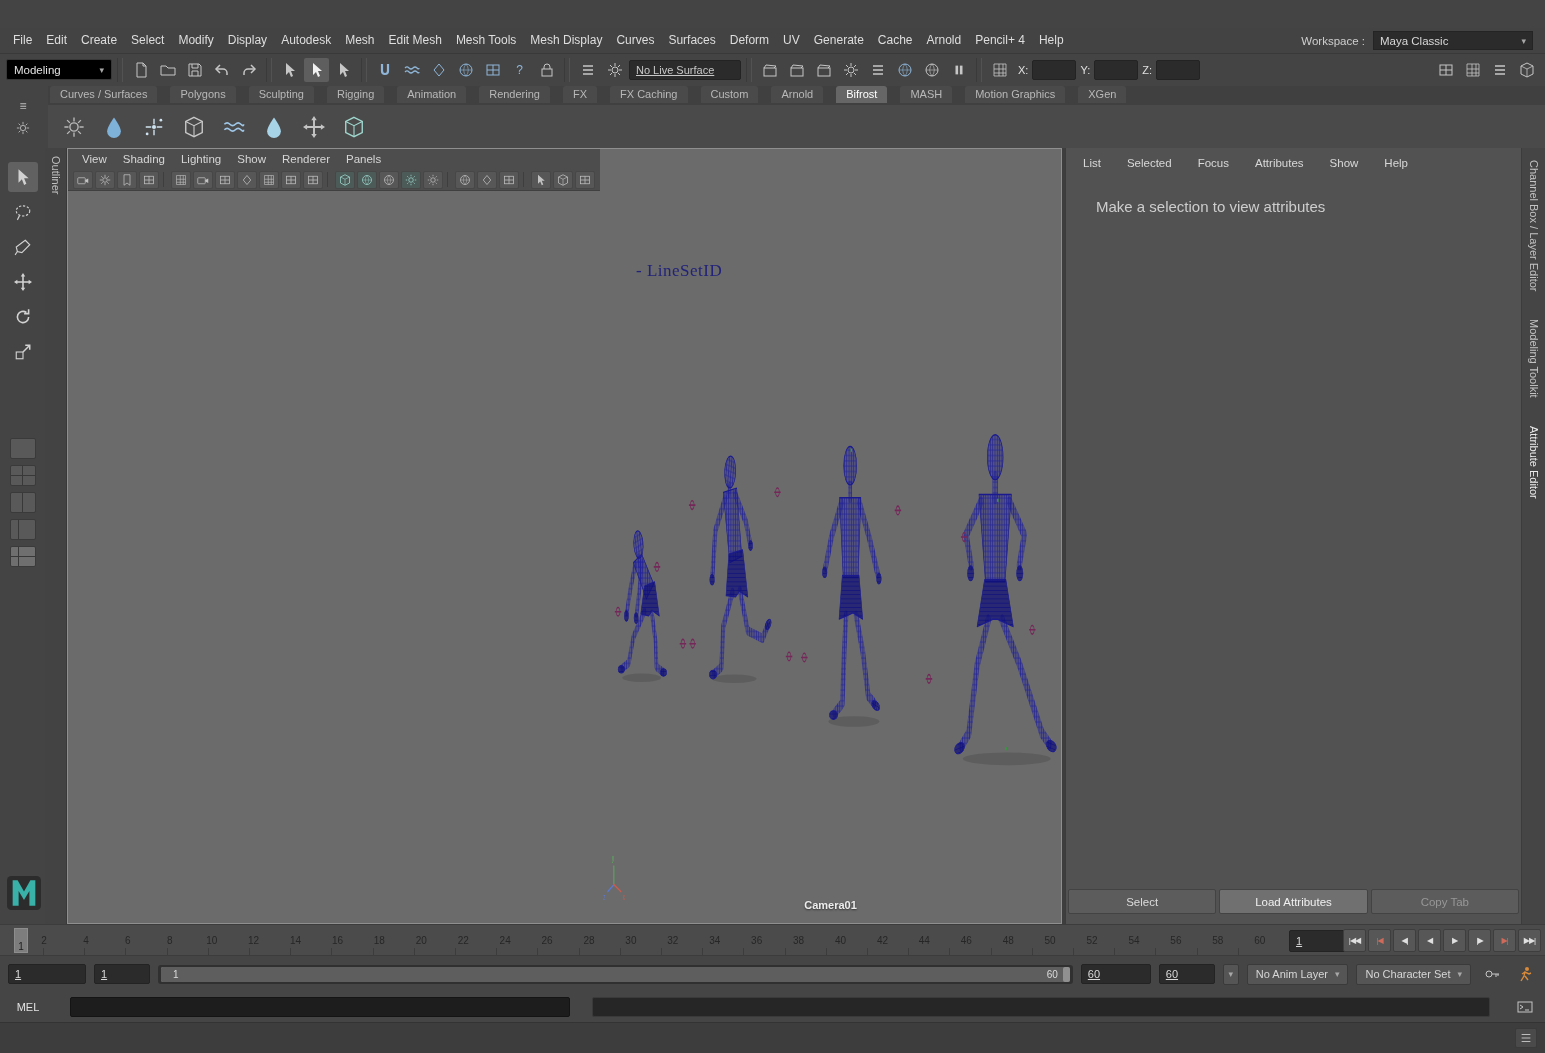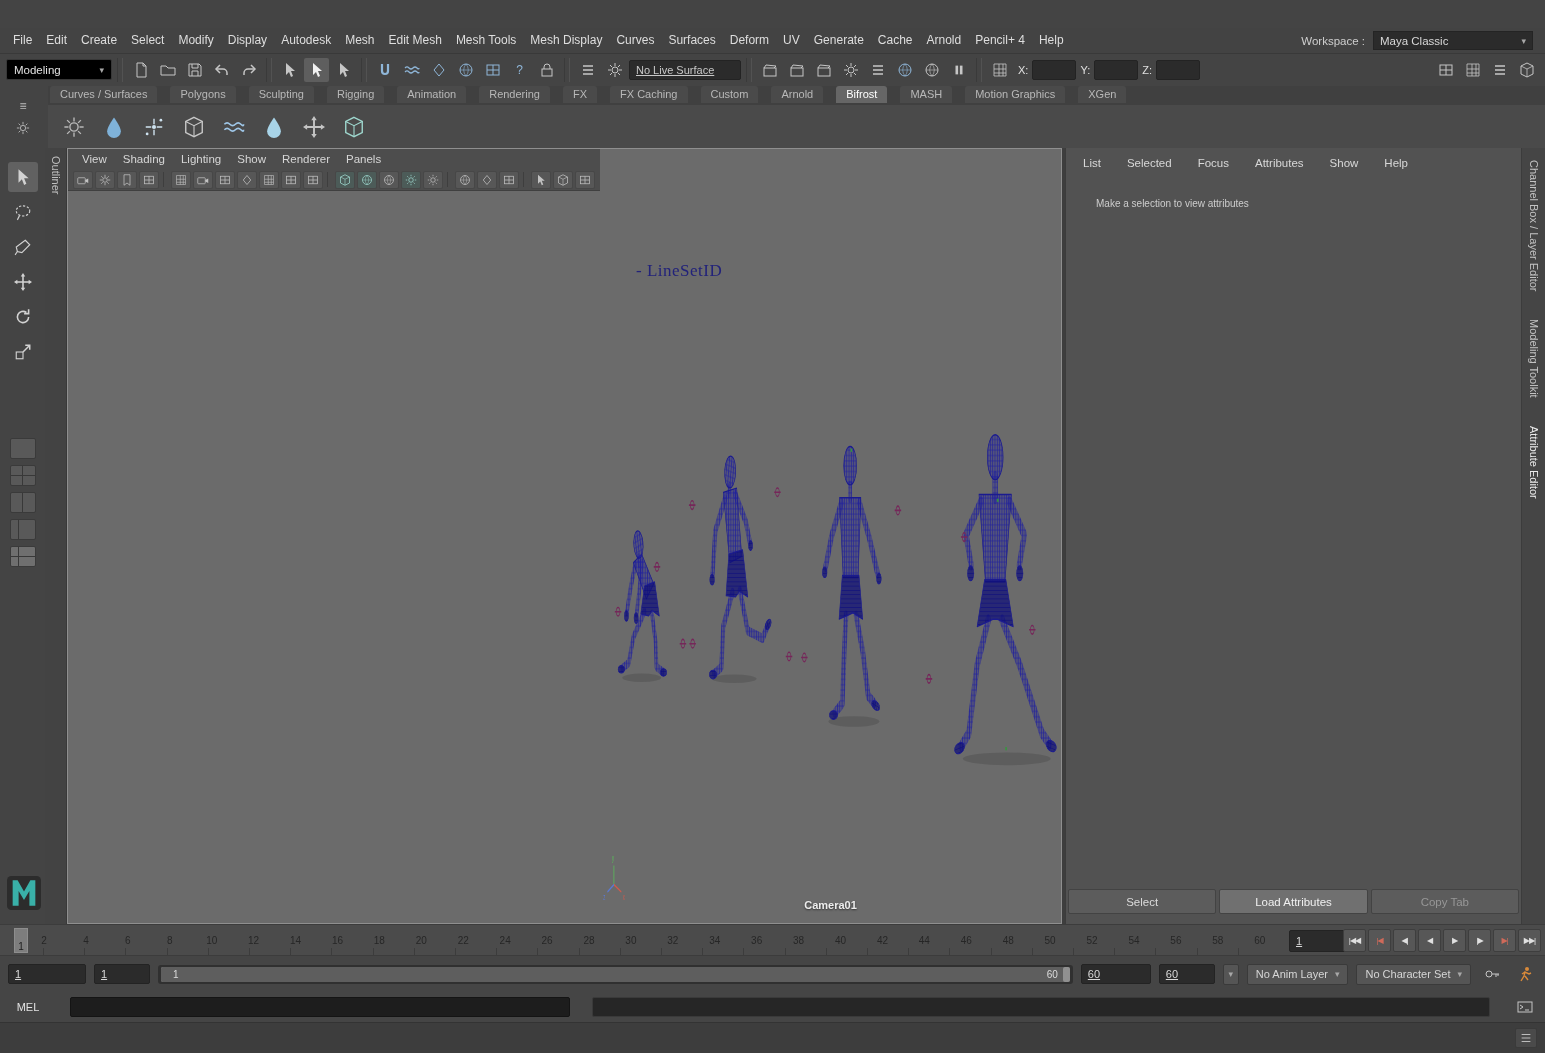--- a/index.html
+++ b/index.html
@@ -69,21 +69,21 @@
 .vpi.on{color:#9fd8cf;background:#4c5b58;}
 .vp-sep{width:4px;height:15px;margin:0 2px;border-left:1px solid #3e3e3e;}
 .vp-content{position:relative;flex:1;background:#6b6b6b;overflow:hidden;}
 .scene{position:absolute;inset:0;width:100%;height:100%;}
 .annotation{position:absolute;left:36px;top:112px;font-family:"Liberation Serif",serif;font-size:17px;color:#22227a;letter-spacing:.5px;}
 .camera-label{position:absolute;left:0;right:0;bottom:12px;text-align:center;font-size:11px;font-weight:bold;color:#ededed;text-shadow:0 1px 2px rgba(0,0,0,.55);}
 
 .attr-panel{position:absolute;left:1065px;top:148px;width:456px;bottom:129px;background:#525252;border-left:1px solid #3c3c3c;}
 .ae-menus{display:flex;padding:7px 8px 0;gap:8px;}
 .ae-menu{padding:2px 9px;font-size:11.5px;color:#d8d8d8;}
-.ae-message{position:absolute;left:30px;top:50px;font-size:10px;color:#cdcdcd;}
+.ae-message{position:absolute;left:30px;top:50px;font-size:15px;color:#cdcdcd;}
 .ae-buttons{position:absolute;left:2px;right:2px;bottom:10px;display:flex;gap:3px;}
 .ae-btn{flex:1;height:25px;background:#5c5c5c;border:1px solid #434343;color:#dcdcdc;font-size:11.5px;display:flex;align-items:center;justify-content:center;border-radius:2px;font-family:inherit;}
 .ae-btn.primary{background:#707070;color:#f0f0f0;}
 .ae-btn.dim{color:#979797;}
 
 .side-strip{position:absolute;left:1521px;top:148px;width:24px;bottom:129px;background:#454545;border-left:1px solid #3c3c3c;display:flex;flex-direction:column;align-items:center;gap:28px;padding-top:12px;}
 .side-tab{writing-mode:vertical-rl;font-size:11px;color:#c3c3c3;}
 .side-tab.active{color:#ececec;}
 
 .timeline{position:absolute;left:0;top:924px;right:0;height:32px;background:#4b4b4b;border-top:1px solid #3c3c3c;border-bottom:1px solid #3c3c3c;}

